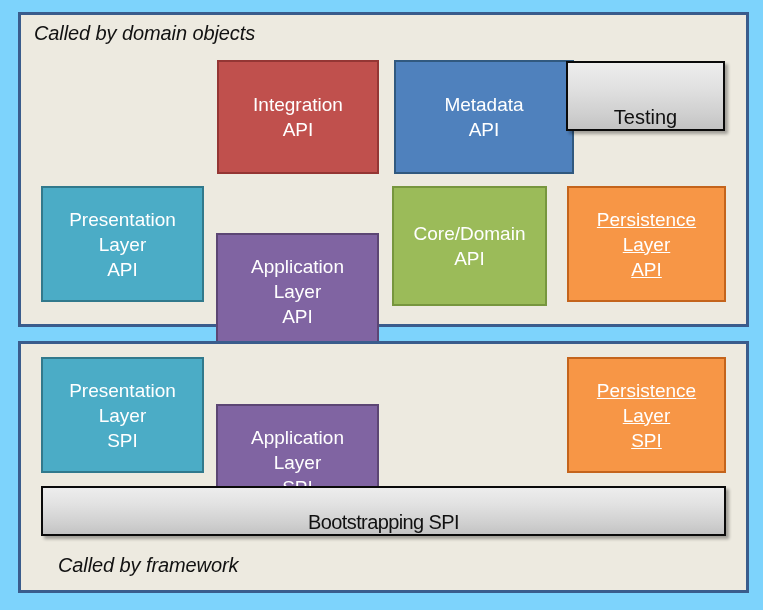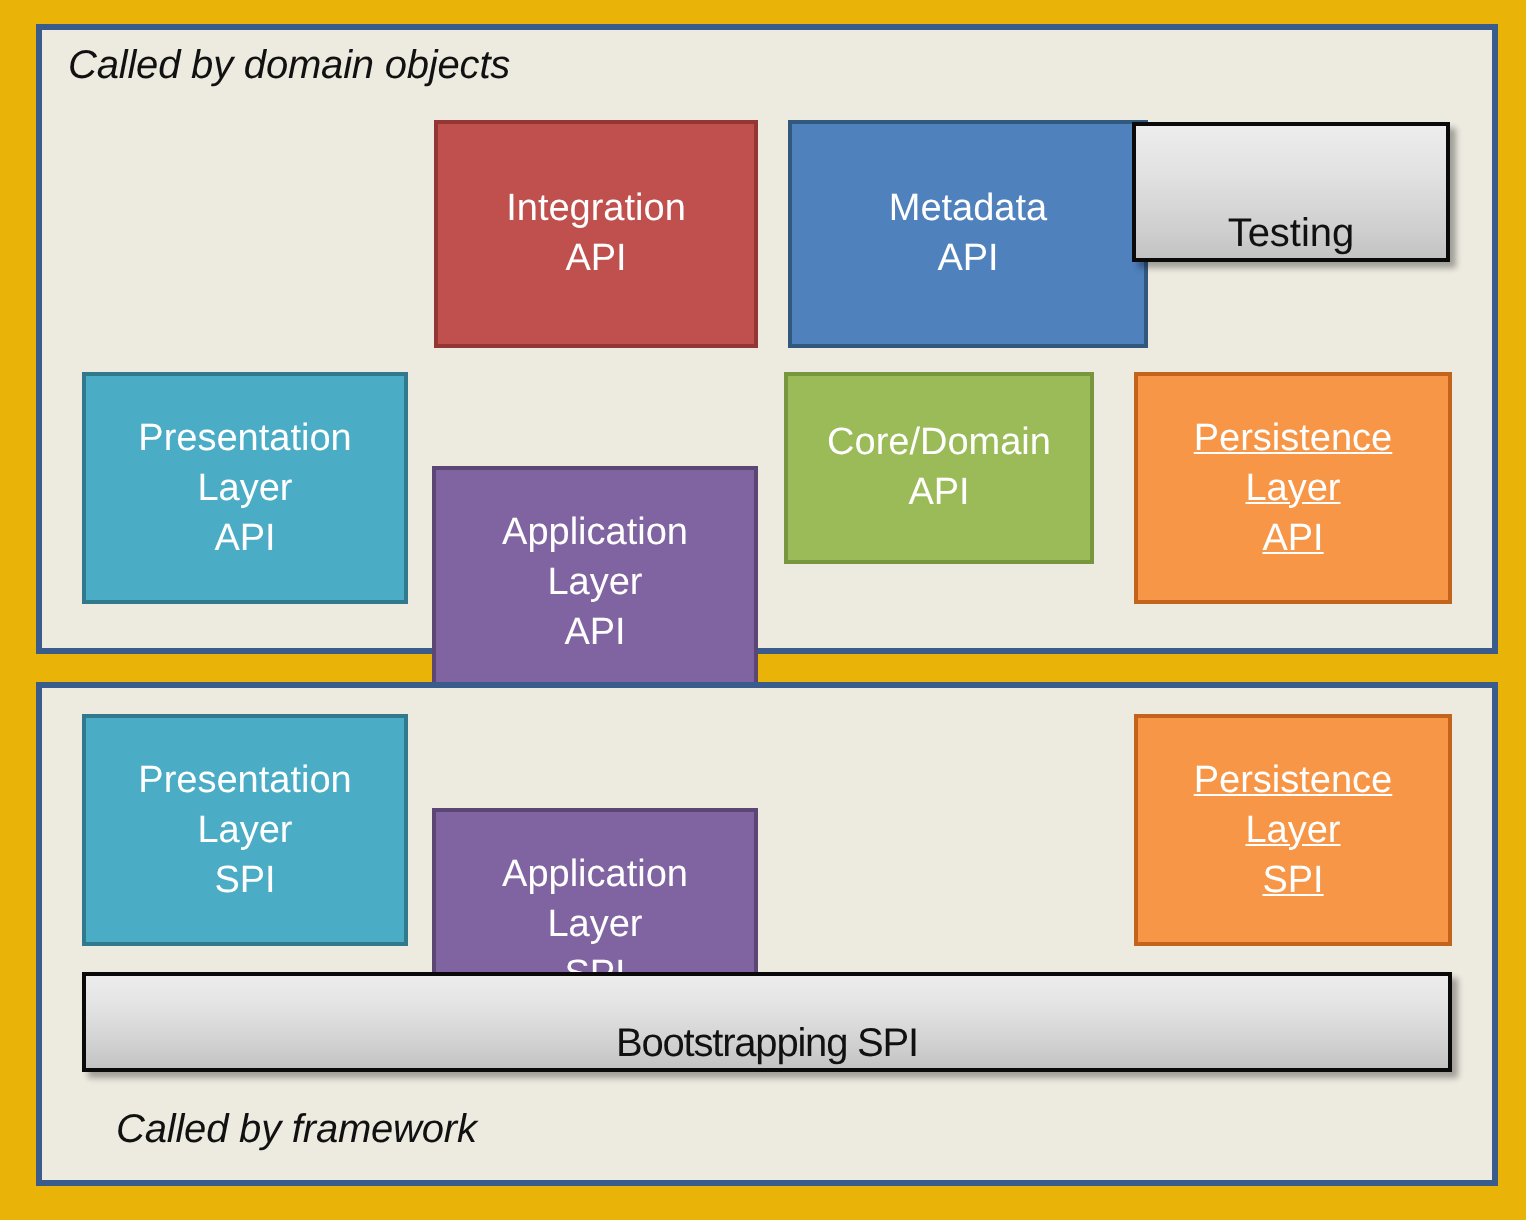--- a/index.html
+++ b/index.html
@@ -11,21 +11,21 @@
     width: 763px;
     height: 610px;
     font-family: "Liberation Sans", sans-serif;
     -webkit-font-smoothing: antialiased;
   }
 
   #diagram {
     position: relative;
     width: 763px;
     height: 610px;
-    background: #eab308;
+    background: #7dd3fc;
     overflow: hidden;
   }
 
   
   .panel {
     position: absolute;
     background: #EDEAE0;
     border: 3px solid #3A5C8C;
     box-sizing: border-box;
   }
@@ -99,21 +99,21 @@
   }
 
   
   #box-integration { left: 217px; top: 60px;  width: 162px; height: 114px; }
   #box-metadata    { left: 394px; top: 60px;  width: 180px; height: 114px; }
   #box-testing     { left: 566px; top: 61px;  width: 159px; height: 70px;  }
 
   
   #box-presentation-api { left: 41px;  top: 186px; width: 163px; height: 116px; }
   #box-application-api  { left: 216px; top: 186px; width: 163px; height: 116px; }
-  #box-core-api         { left: 392px; top: 186px; width: 155px; height: 96px; }
+  #box-core-api         { left: 392px; top: 186px; width: 155px; height: 120px; }
   #box-persistence-api  { left: 567px; top: 186px; width: 159px; height: 116px; }
 
   
   #box-presentation-spi { left: 41px;  top: 357px; width: 163px; height: 116px; }
   #box-application-spi  { left: 216px; top: 357px; width: 163px; height: 116px; }
   #box-persistence-spi  { left: 567px; top: 357px; width: 159px; height: 116px; }
   #box-bootstrapping    { left: 41px;  top: 486px; width: 685px; height: 50px;  }
 </style>
 </head>
 <body>

